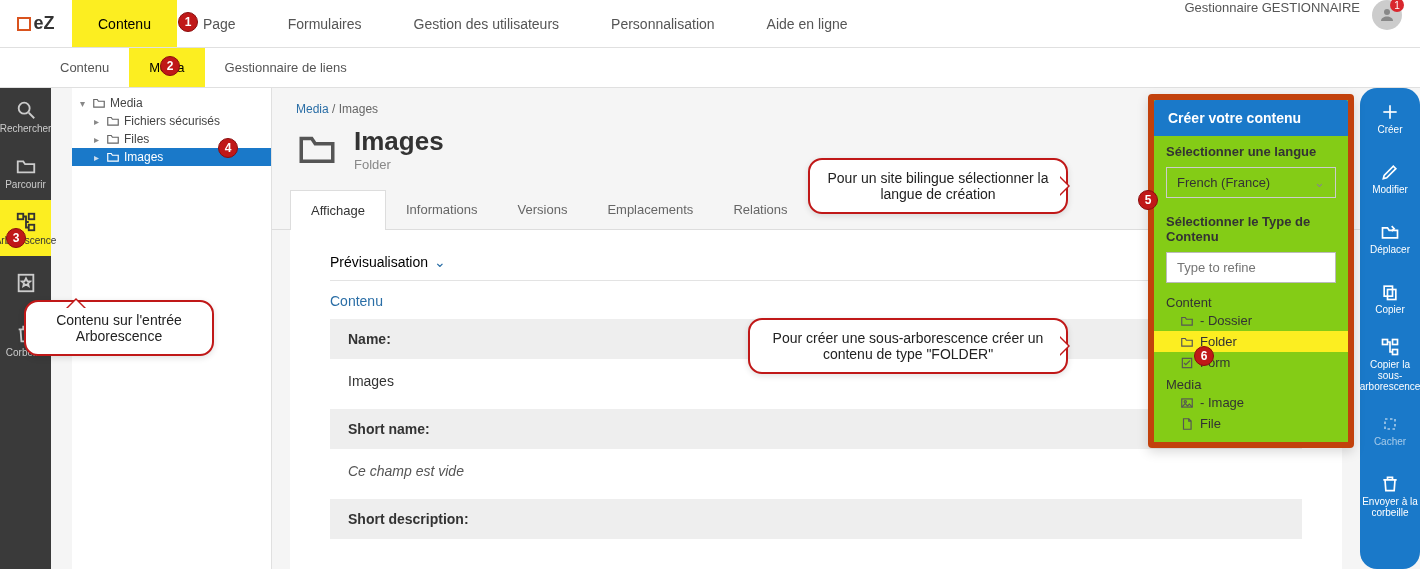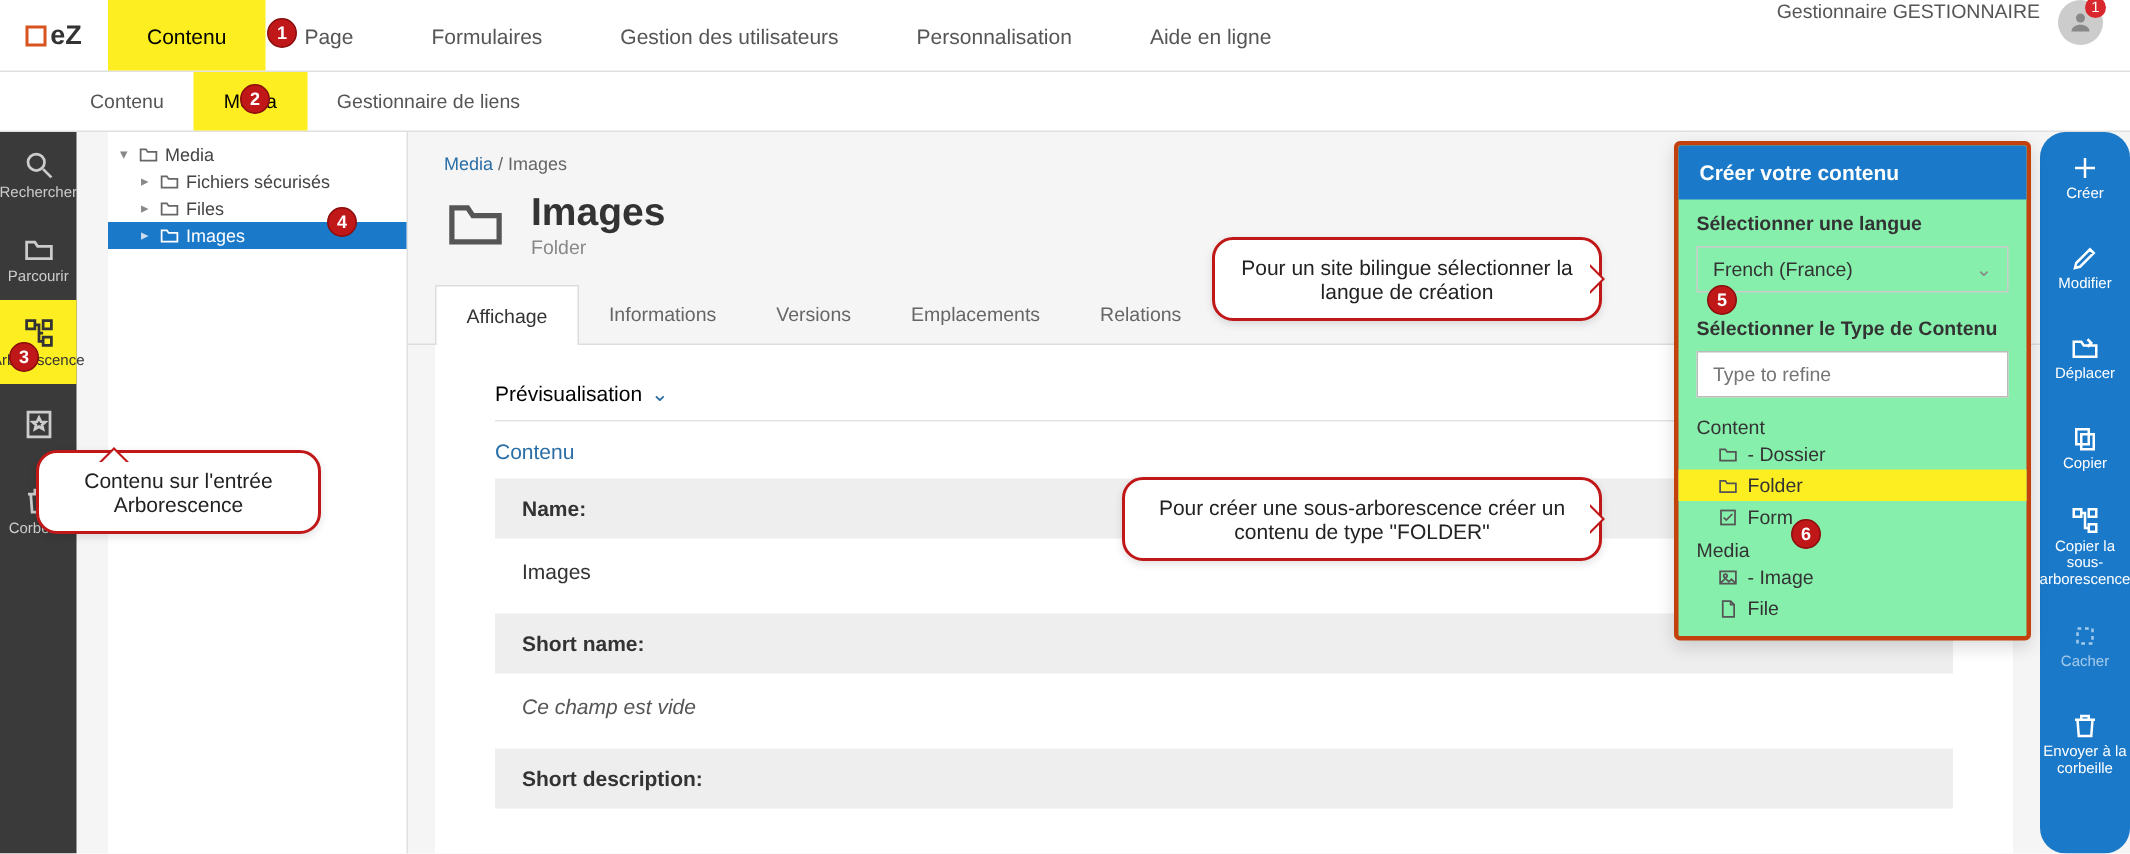--- a/index.html
+++ b/index.html
@@ -60,21 +60,21 @@
   .field-value.empty { font-style: italic; color:#555;}
 
   
   .right-rail { position:absolute; right:0; top:88px; bottom:0; width:60px; background:#1a79c9; display:flex; flex-direction:column; align-items:center; color:#fff; z-index: 20; border-radius: 17px; }
   .right-item { height: 60px; width:100%; display:flex; flex-direction:column; align-items:center; justify-content:center; gap:2px; cursor:pointer; font-size:10px; text-align:center; padding: 4px 2px; }
   .right-item svg { width:20px; height:20px; stroke:#fff; fill:none; stroke-width:2;}
   .right-item.tall { height:72px; }
   .right-item.dim { opacity:0.6; }
 
   
-  .popover { position:absolute; right:66px; top:94px; width:238px; background:#86efac; border:3px solid #c2410c; border-radius:4px; z-index:40; box-shadow: 0 4px 12px rgba(0,0,0,0.15);}
+  .popover { position:absolute; right:66px; top:94px; width:206px; background:#84cc16; border:6px solid #c2410c; border-radius:4px; z-index:40; box-shadow: 0 4px 12px rgba(0,0,0,0.15);}
   .popover-head { background:#1a79c9; color:#fff; padding:10px 14px; font-weight:600; font-size:14px; border-radius: 2px 2px 0 0;}
   .popover-sec { padding: 8px 12px 4px 12px; font-weight:600; font-size:13px; color:#333;}
   .popover-select { margin:4px 12px 8px 12px; display:flex; align-items:center; justify-content:space-between; border:1px solid #ccc; padding:7px 10px; font-size:13px; color:#333; cursor:pointer; }
   .popover-select::after { content:"⌄"; color:#888; }
   .popover-input { margin:4px 12px 8px 12px; }
   .popover-input input { width:100%; border:1px solid #bbb; padding:7px 10px; font-size:13px; color:#888; }
   .ct-group-label { padding: 4px 12px 0 12px; font-size:13px; color:#333;}
   .ct-item { display:flex; align-items:center; gap:6px; padding:3px 12px 3px 26px; font-size:13px; color:#333; cursor:pointer;}
   .ct-item svg { width:14px; height:14px; stroke:#555; fill:none; stroke-width:2;}
   .ct-item.hl { background:#fcee21; }

